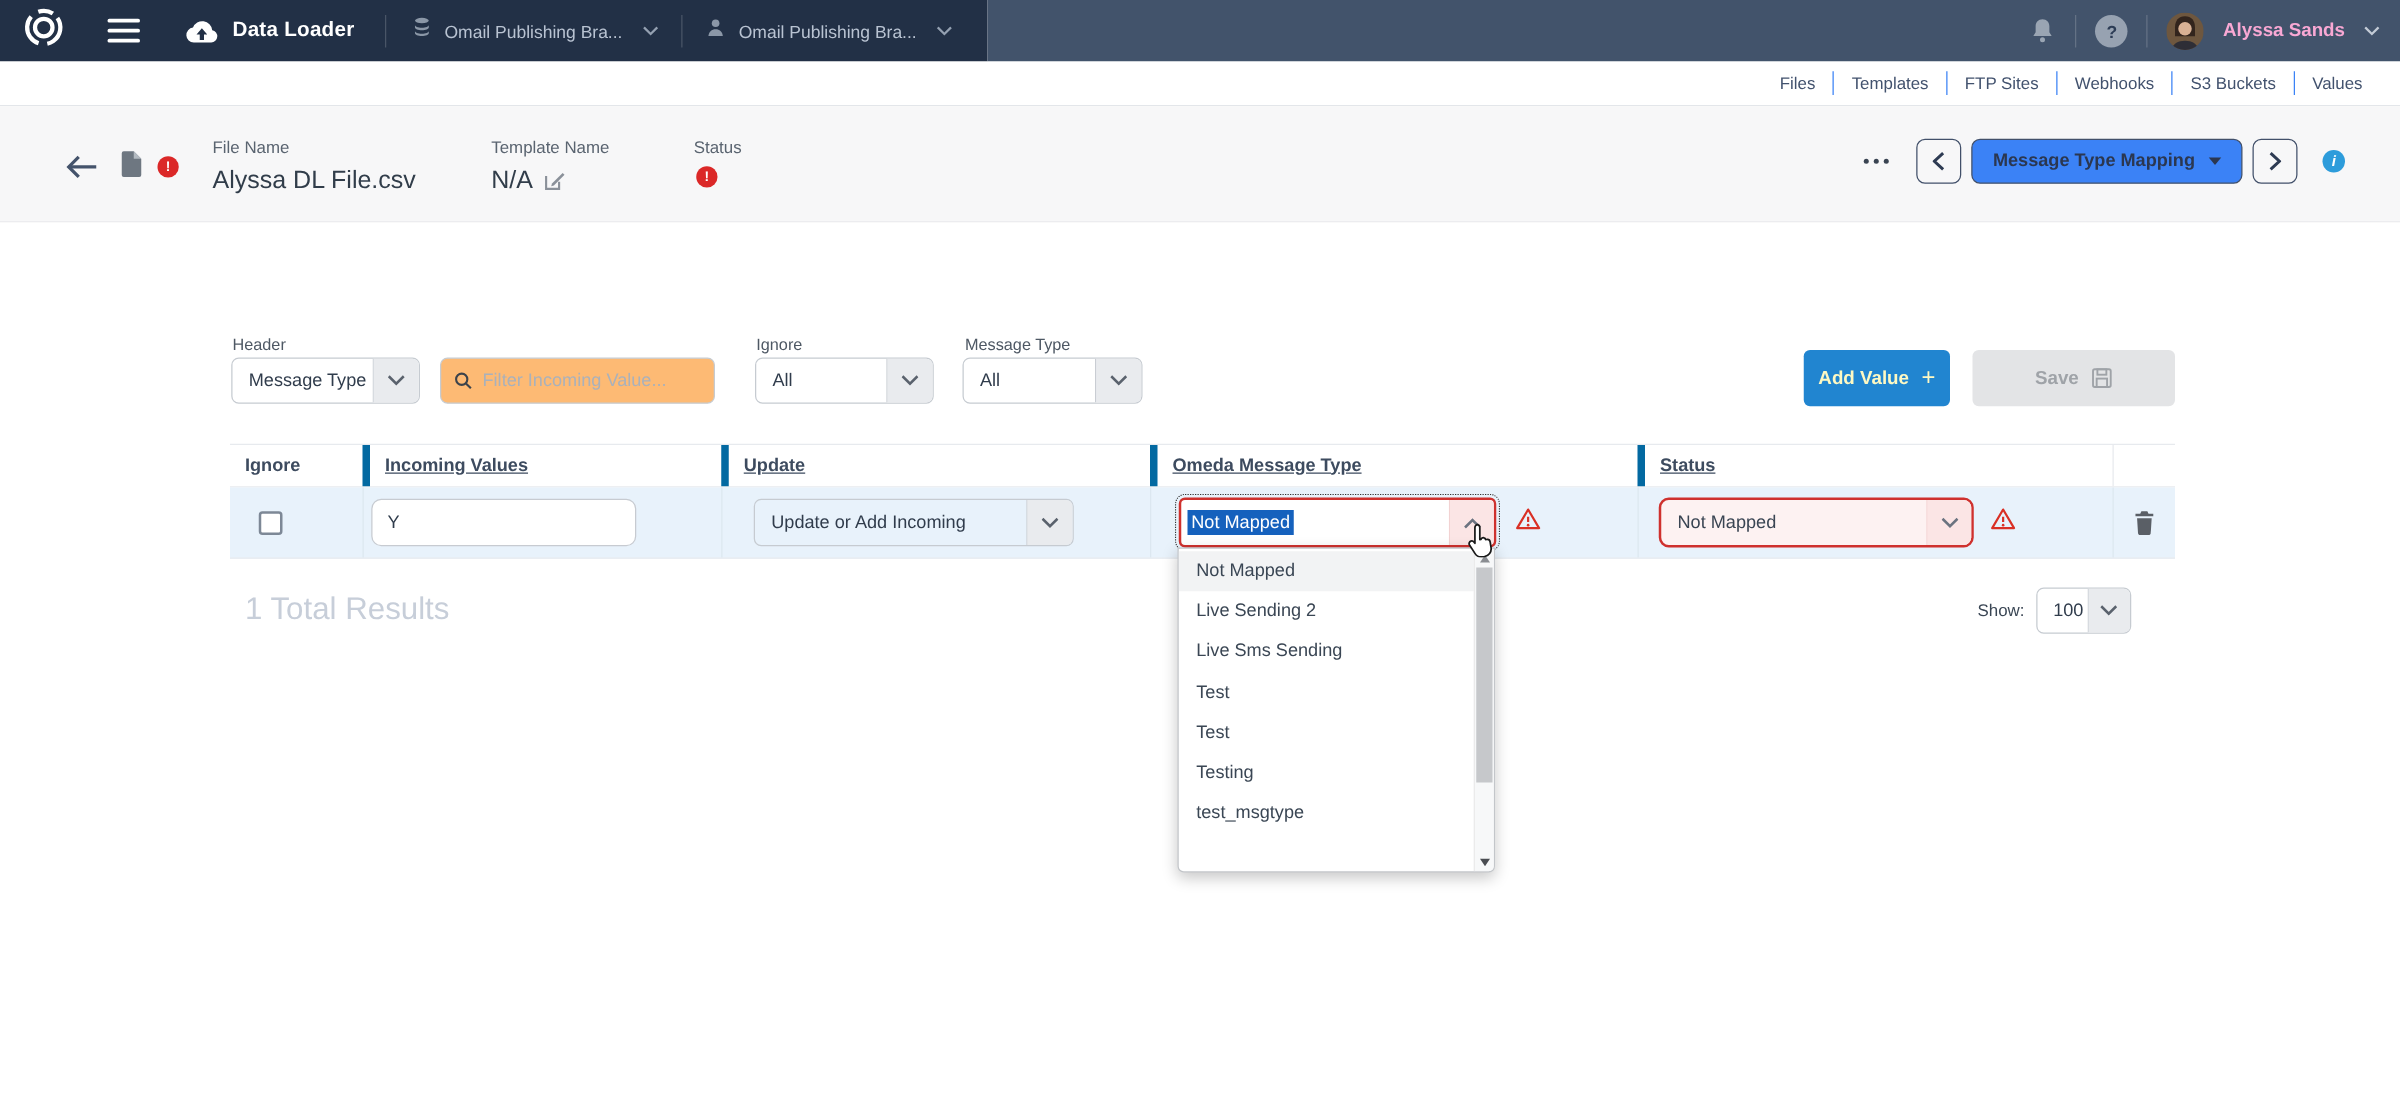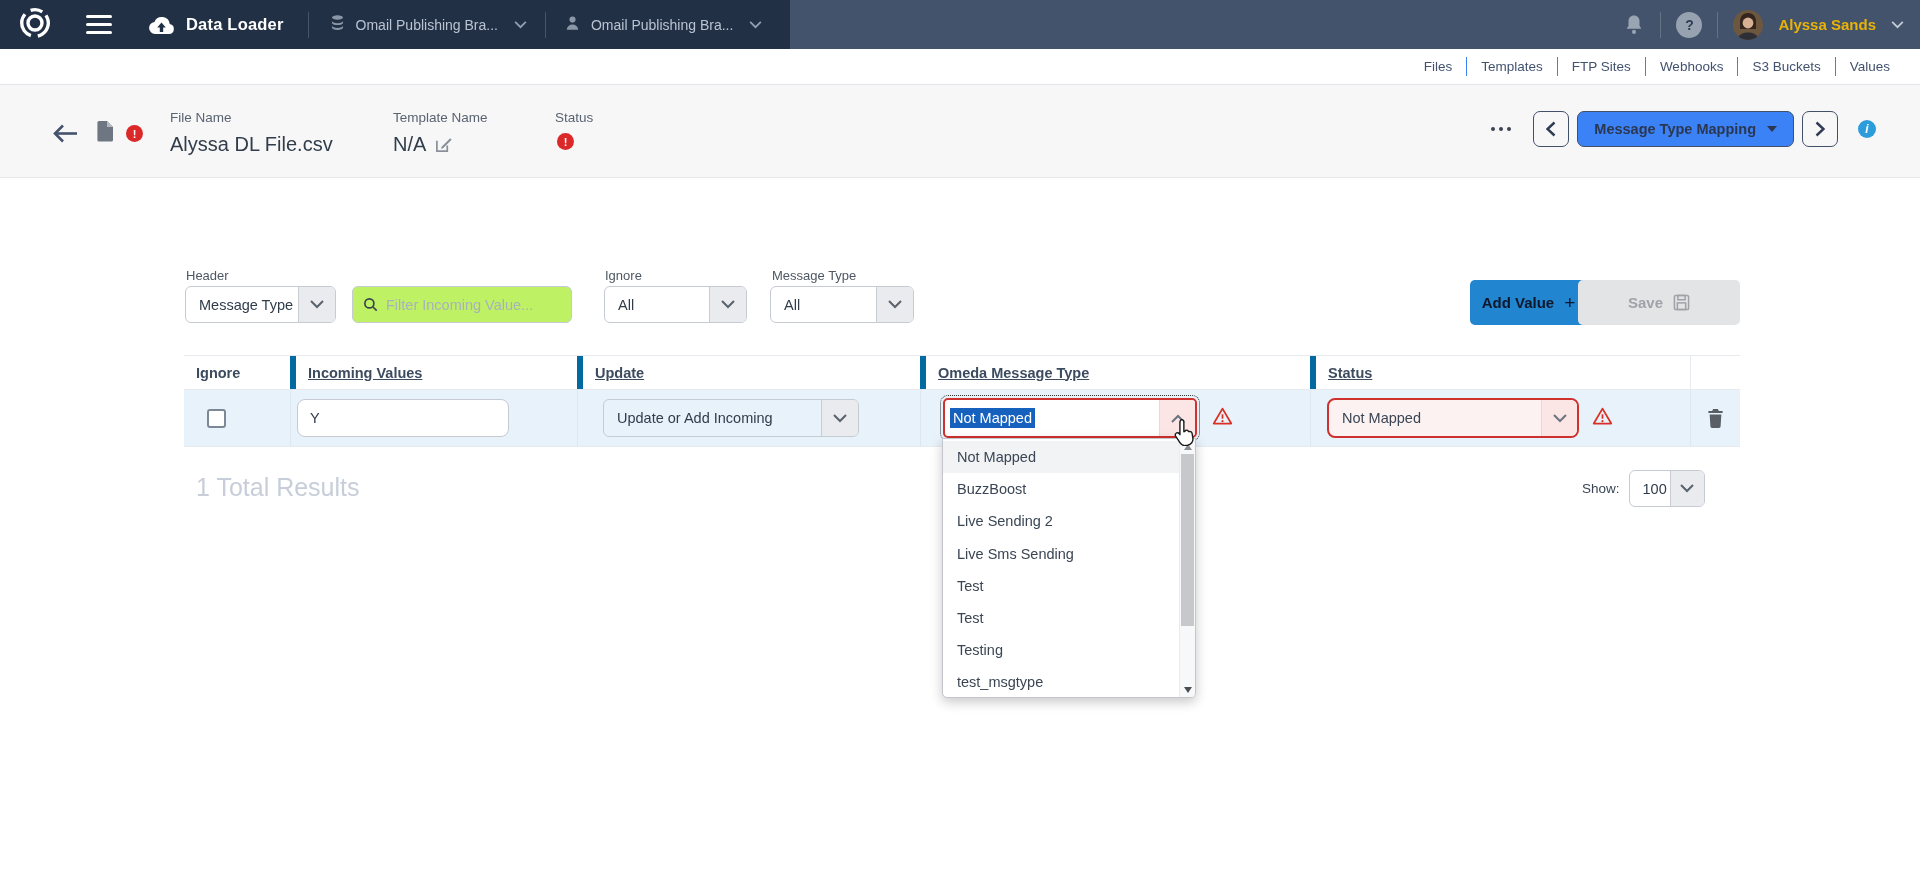--- a/index.html
+++ b/index.html
@@ -9,21 +9,21 @@
   
   .topbar { height:49px; display:flex; }
   .topbar-left { width:790px; background:#223046; display:flex; align-items:center; flex:none; }
   .topbar-right { flex:1; background:#42536b; display:flex; align-items:center; justify-content:flex-end; padding-right:16px; gap:15px; }
   .tb-vdiv { width:1px; height:26px; background:rgba(255,255,255,.18); }
   .hamburger { width:26px; display:flex; flex-direction:column; gap:5px; cursor:pointer; }
   .hamburger span { height:3px; background:#fff; border-radius:2px; }
   .app-title { color:#fff; font-size:16.5px; font-weight:bold; margin-left:11px; letter-spacing:.2px; }
   .tb-dd { display:flex; align-items:center; }
   .tb-dd .lbl { color:#b9c3d2; font-size:14px; margin-left:10px; }
-  .tb-user-name { color:#eab308; font-size:15px; font-weight:bold;text-align:center; }
+  .tb-user-name { color:#f9a8d4; font-size:15px; font-weight:bold;text-align:center; }
   .help-circle { width:26px; height:26px; border-radius:50%; background:#97a2b1; color:#2c3c55; font-weight:bold; font-size:14px; display:flex; align-items:center; justify-content:center; }
   .avatar { width:30px; height:30px; border-radius:50%; overflow:hidden; flex:none; }
 
   
   .subnav { height:36px; background:#fff; border-bottom:1px solid #e3e6ea; display:flex; justify-content:flex-end; align-items:center; padding-right:16px; }
   .subnav ul { display:flex; list-style:none; align-items:center; }
   .subnav li { padding:2px 14px; font-size:13.5px; color:#42526e; cursor:pointer; }
   .subnav li + li { border-left:1px solid #3b82f6; }
 
   
@@ -38,25 +38,25 @@
   .mapping-btn { height:36px; border:1px solid #42506a; border-radius:7px; background:#3b82f6; display:flex; align-items:center; padding:0 16px; margin:0 8px; font-size:14.5px; font-weight:600; color:#2b3750; cursor:pointer; }
   .caret-down { width:0; height:0; border-left:5px solid transparent; border-right:5px solid transparent; border-top:6px solid #2b3750; margin-left:11px; }
   .info-circle { width:18px; height:18px; border-radius:50%; background:#2d9cdb; color:#fff; font-size:12px; font-weight:bold; font-style:italic; display:flex; align-items:center; justify-content:center; margin-left:20px; }
 
   
   .main { position:absolute; left:0; right:0; top:178px; bottom:0; background:#fff; }
   .flt-label { position:absolute; top:90px; font-size:13px; color:#4e5864; }
   .sel { position:absolute; top:108px; height:37px; display:flex; align-items:center; background:#fff; border:1px solid #c6cbd1; border-radius:6px; cursor:pointer; }
   .sel .txt { flex:1; padding-left:13px; font-size:14.5px; color:#303c4c; white-space:nowrap; }
   .chevbox { width:37px; align-self:stretch; background:#e9ebee; border-left:1px solid #c9cdd3; border-radius:0 5px 5px 0; display:flex; align-items:center; justify-content:center; }
-  .searchbox { position:absolute; top:108px; height:37px; display:flex; align-items:center; background:#bef264; border:1px solid #c6cbd1; border-radius:6px; padding:0 10px; }
+  .searchbox { position:absolute; top:108px; height:37px; display:flex; align-items:center; background:#fdba74; border:1px solid #c6cbd1; border-radius:6px; padding:0 10px; }
   .searchbox input { border:none; outline:none; flex:1; font-size:14.5px; color:#303c4c; margin-left:8px; font-family:inherit; background:transparent; }
   .searchbox input::placeholder { color:#a9b1bb; }
   .btn { position:absolute; top:102px; height:45px; border:none; border-radius:5px; font-size:15px; font-weight:600; display:flex; align-items:center; justify-content:center; font-family:inherit; cursor:pointer; }
-  .btn-primary { background:#2185d0; color:#0f172a;margin-left:27px; }
+  .btn-primary { background:#2185d0; color:#fef9c3; }
   .btn-disabled { background:#e3e4e6; color:#9fa3a8; cursor:default; }
   .plus-glyph { font-size:19px; font-weight:400; margin-left:10px; }
 
   
   .tbl { position:absolute; left:184px; top:177px; width:1556px; }
   .thead { display:grid; grid-template-columns:106px 287px 343px 390px 380px 50px; height:35px; border-top:1px solid #e7eaee; border-bottom:1px solid #e7eaee; }
   .thead .th { display:flex; align-items:center; padding-left:12px; font-size:14.5px; font-weight:bold; color:#3d4b5f; }
   .thead .th + .th { border-left:6px solid #0369a1;text-decoration:underline; }
   .thead::after { content:""; border-left:1px solid #e7eaee; }
   .trow { display:grid; grid-template-columns:106px 287px 343px 390px 380px 50px; height:57px; background:#e8f2fb; align-items:center; border-bottom:1px solid #e7eaee; }
@@ -380,21 +380,20 @@
             </svg>
           </span>
         </div>
       </div>
     </div>
 
     <div class="dd-panel">
       <ul>
 
       <li>Not Mapped</li>
-          <li>BuzzBoost</li>
           <li>Live Sending 2</li>
           <li>Live Sms Sending</li>
           <li>Test</li>
           <li>Test</li>
           <li>Testing</li>
           <li>test_msgtype</li>
         </ul>
       <div class="dd-scroll">
         <span class="arr-up">
             <i class="tri-up"></i>

